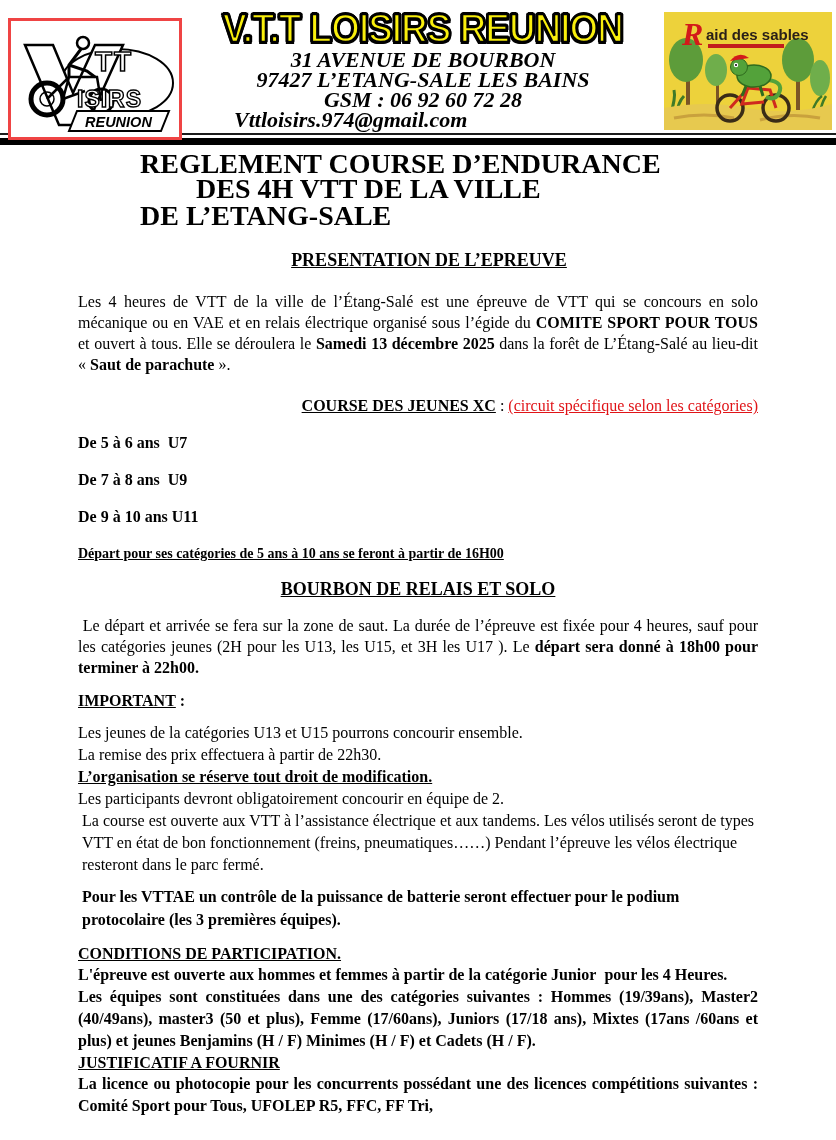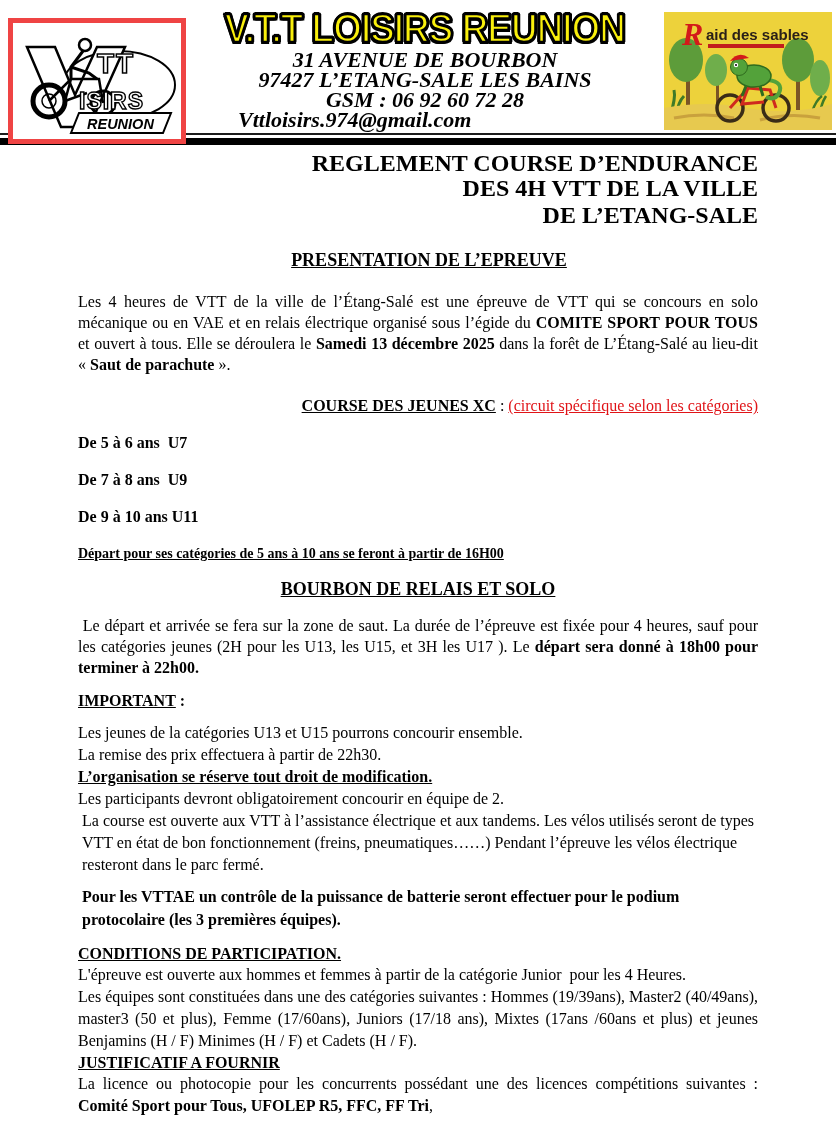--- a/index.html
+++ b/index.html
@@ -4,21 +4,21 @@
 <style>
   html,body{margin:0;padding:0;}
   body{
     width:836px;height:1140px;overflow:hidden;background:#fff;color:#000;
     font-family:"Liberation Serif",serif;
   }
   .page{width:836px;height:1140px;position:relative;background:#fff;}
 
   
   header{display:flex;align-items:flex-start;height:132px;box-sizing:border-box;padding:4px 4px 0 8px;}
-  .logo-left{flex:0 0 auto;width:168px;height:116px;margin-top:14px;border:5px solid #ef4444;background:#a3a3a3;}
+  .logo-left{flex:0 0 auto;width:168px;height:116px;margin-top:14px;border:3px solid #ef4444;background:#a3a3a3;}
   .logo-right{flex:0 0 auto;width:168px;height:118px;margin-top:8px;}
   .head-center{flex:1;text-align:center;padding-top:2px;}
   .org-name{
     display:inline-block;
     font-family:"Liberation Sans",sans-serif;font-weight:bold;
     font-size:40px;line-height:44px;letter-spacing:-1px;
     color:var(--brand_yellow,#f9ef0c);
     -webkit-text-stroke:2.5px #000;
     text-shadow:2px 0 #000,-2px 0 #000,0 2px #000,0 -2px #000,
                 1.5px 1.5px #000,-1.5px -1.5px #000,1.5px -1.5px #000,-1.5px 1.5px #000;
@@ -28,21 +28,21 @@
   .addr{font-size:22px;line-height:20px;font-weight:bold;font-style:italic;}
   .email{text-align:left;padding-left:52px;}
 
   
   .divider{margin-top:1px;}
   .divider .thin{height:2px;background:#1c1c1c;}
   .divider .thick{height:7px;background:#000;margin-top:3px;}
 
   
   .content{padding:0 78px;}
-  .doc-title{font-weight:bold;font-size:24px;line-height:25px;text-align:right;padding-left:62px;margin-top:6px;}
+  .doc-title{font-weight:bold;font-size:28px;line-height:25px;text-align:left;padding-left:62px;margin-top:6px;}
   .doc-title .l2{margin-left:56px;}
   .doc-title .l3{margin-top:2px;}
 
   .center-head{font-size:18px;font-weight:bold;text-decoration:underline;text-align:center;margin:22px 0 0;padding-left:22px;}
   .relais-head{padding-left:0;margin-top:15px;}
 
   p{margin:0;font-size:16px;line-height:21px;}
   .just{text-align:justify;}
   .p-first{margin-top:20px;}
   .jeunes-line{margin-top:20px;text-align:right;}
@@ -50,21 +50,21 @@
   .red-u{color:var(--accent_red,#e01418);text-decoration:underline;}
   .age{font-weight:bold;margin-top:16px;}
   .depart{margin-top:16px;font-size:14px;}
   .relais-p{margin-top:15px;}
   .imp-head{margin-top:12px;font-weight:bold;}
   .block{margin-top:11px;}
   .block p{line-height:22px;}
   .ind{padding-left:4px;}
   .vttae{font-weight:bold;margin-top:9px;line-height:23px;}
   .cond-head{margin-top:12px;}
-  .tight{line-height:22px;}
+  .tight{line-height:22px;font-weight:bold;}
 </style>
 </head>
 <body>
 
 <div class="page">
 
   <header>
 
     <div class="logo-left">
       <svg viewBox="0 0 168 116" width="168" height="116">

